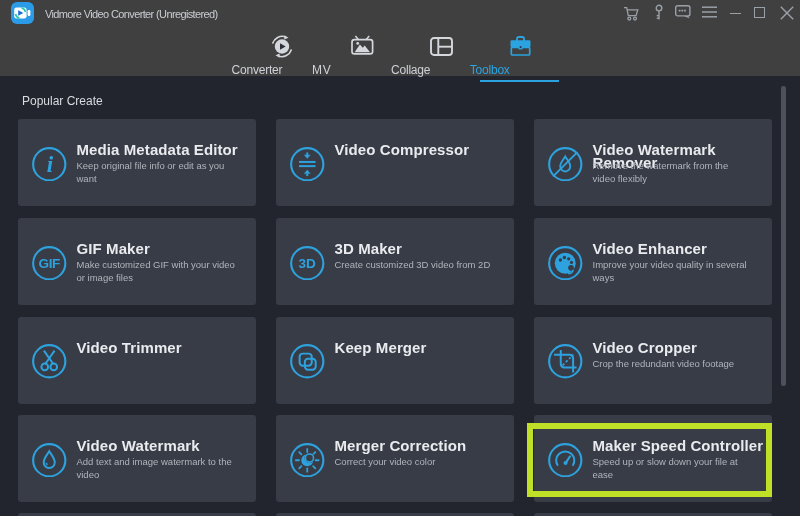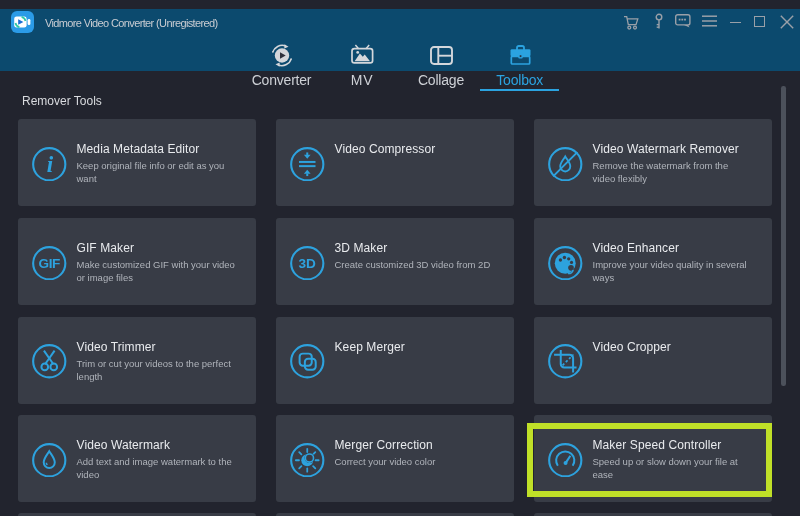--- a/index.html
+++ b/index.html
@@ -1,23 +1,23 @@
 <!DOCTYPE html>
 <html><head><meta charset="utf-8"><style>
 * {margin:0;padding:0;box-sizing:border-box}
 html,body {width:800px;height:516px;background:#22242e;font-family:"Liberation Sans",sans-serif;overflow:hidden}
 body {position:relative}
-#top {position:absolute;left:0;top:9px;width:800px;height:62px;background:#0c4a6e}
+#top {position:absolute;left:0;top:0;width:800px;height:76px;background:#404040}
 #wtitle {position:absolute;left:45px;top:7.9px;font-size:11px;letter-spacing:-0.63px;color:#c9ccd2}
-.tlab {position:absolute;top:62.9px;width:100px;text-align:center;font-size:14px;letter-spacing:-0.2px;color:#ced1d6}
+.tlab {position:absolute;top:62.9px;width:100px;font-size:12px;letter-spacing:-0.2px;color:#ced1d6}
 #uline {position:absolute;left:480.3px;top:79.8px;width:78.9px;height:2.2px;background:#2ba3e0}
 #heading {position:absolute;left:22px;top:93.8px;font-size:12px;color:#d9dbdf}
 .card {position:absolute;width:238px;height:86.5px;background:#383c46;border-radius:3px}
 .ic {position:absolute;left:14px;top:27.2px;width:34.5px;height:34.5px}
-.t {position:absolute;left:58.5px;top:23.4px;font-size:12px;font-weight:normal;letter-spacing:0.1px;color:#e9ebee;line-height:13px}
+.t {position:absolute;left:58.5px;top:23.4px;font-size:15px;font-weight:bold;letter-spacing:0.1px;color:#e9ebee;line-height:13px}
 .d {position:absolute;left:58.5px;top:39.9px;width:161px;font-size:9.5px;color:#b0b4bb;line-height:13px}
 #hl {position:absolute;left:527px;top:423.4px;width:244.8px;height:73.8px;border:6.6px solid #c0e028;z-index:5}
 #sbar {position:absolute;left:781px;top:86px;width:4.5px;height:300px;border-radius:2.2px;background:#4c515b}
 </style></head><body>
 <div id="top">
 <svg width="23" height="22" viewBox="0 0 23 22" style="position:absolute;left:10.5px;top:1.5px">
       <rect x="0" y="0" width="23" height="22" rx="6" fill="#2b9be7"></rect>
       <rect x="3.2" y="5.4" width="12.4" height="11.2" rx="2.4" fill="#fff"></rect>
       <rect x="16.6" y="7.9" width="2.8" height="6.2" rx="1.3" fill="#fff"></rect>
       <polygon points="7.2,8.3 12.4,11 7.2,13.7" fill="#1a6fd4"></polygon>
@@ -88,21 +88,21 @@
       <rect x="1.3" y="11.4" width="18.4" height="7.6" rx="1" stroke="#2ba3e0" stroke-width="1.7" fill="none"></rect>
       <rect x="8.3" y="8.7" width="4.4" height="4.9" rx="1" fill="#2ba3e0"></rect>
       <rect x="9.7" y="10.2" width="1.7" height="1.9" fill="#2e313c"></rect>
     </svg>
 <div class="tlab" style="left:231.5px">Converter</div>
 <div class="tlab" style="left:312px;letter-spacing:0.8px">MV</div>
 <div class="tlab" style="left:391px">Collage</div>
 <div class="tlab" style="left:469.7px;color:#2ba3e0">Toolbox</div>
 <div id="uline"></div>
 </div>
-<div id="heading">Remover Tools</div>
+<div id="heading">Popular Create</div>
 <div class="card" style="left:18px;top:119.4px">
     <div class="ic"><svg width="34.5" height="34.5" viewBox="0 0 33 33">
         <circle cx="16.5" cy="16.5" r="15.4" stroke="#2da2de" stroke-width="2" fill="none"></circle>
         <text x="17.2" y="24.3" text-anchor="middle" font-family="Liberation Serif" font-style="italic" font-weight="bold" font-size="22" fill="#2da2de">i</text>
       </svg></div>
     <div class="t">Media Metadata Editor</div>
     <div class="d">Keep original file info or edit as you want</div>
   </div>
 <div class="card" style="left:276px;top:119.4px">
     <div class="ic"><svg width="34.5" height="34.5" viewBox="0 0 33 33">
@@ -161,21 +161,20 @@
     <div class="ic"><svg width="34.5" height="34.5" viewBox="0 0 33 33">
         <circle cx="16.5" cy="16.5" r="15.4" stroke="#2da2de" stroke-width="2" fill="none"></circle>
         <g stroke="#2da2de" stroke-width="1.9" fill="none">
           <line x1="11.4" y1="6.4" x2="20.5" y2="19.4"></line>
           <line x1="21.6" y1="6.4" x2="12.5" y2="19.4"></line>
           <circle cx="12.2" cy="21.9" r="3.2"></circle>
           <circle cx="20.8" cy="21.9" r="3.2"></circle>
         </g>
       </svg></div>
     <div class="t">Video Trimmer</div>
-    <div class="d">Trim or cut your videos to the perfect length</div>
   </div>
 <div class="card" style="left:276px;top:317.2px">
     <div class="ic"><svg width="34.5" height="34.5" viewBox="0 0 33 33">
         <circle cx="16.5" cy="16.5" r="15.4" stroke="#2da2de" stroke-width="2" fill="none"></circle>
         <g stroke="#2da2de" stroke-width="1.9" fill="none">
           <rect x="9.2" y="9.2" width="11.6" height="11.6" rx="3"></rect>
           <rect x="14.2" y="14.2" width="10.4" height="10.4" rx="3"></rect>
         </g>
       </svg></div>
     <div class="t">Keep Merger</div>
@@ -184,20 +183,21 @@
     <div class="ic"><svg width="34.5" height="34.5" viewBox="0 0 33 33">
         <circle cx="16.5" cy="16.5" r="15.4" stroke="#2da2de" stroke-width="2" fill="none"></circle>
         <g stroke="#2da2de" stroke-width="1.9" fill="none">
           <path d="M12.2 5.8 V19.2 a3.3 3.3 0 0 0 3.3 3.3 H27.3"></path>
           <path d="M5.8 10.3 H20.7 a3.3 3.3 0 0 1 3.3 3.3 V27.3"></path>
           <line x1="13.9" y1="20.5" x2="21.6" y2="12.8" stroke-width="1.6" stroke-dasharray="2.4,2"></line>
         </g>
         <polygon points="24.6,9.9 20.9,10.6 23.9,13.6" fill="#2da2de"></polygon>
       </svg></div>
     <div class="t">Video Cropper</div>
+    <div class="d">Crop the redundant video footage</div>
   </div>
 <div class="card" style="left:18px;top:415.4px">
     <div class="ic"><svg width="34.5" height="34.5" viewBox="0 0 33 33">
         <circle cx="16.5" cy="16.5" r="15.4" stroke="#2da2de" stroke-width="2" fill="none"></circle>
         <path d="M16.5 7.8 C13.9 12 11.2 14.9 11.2 18.4 a5.3 5.6 0 0 0 10.6 0 C21.8 14.9 19.1 12 16.5 7.8 Z" stroke="#2da2de" stroke-width="1.9" fill="none"></path>
         <path d="M13.7 18.8 a3 3 0 0 0 1 2.2" stroke="#2da2de" stroke-width="1.5" fill="none"></path>
       </svg></div>
     <div class="t">Video Watermark</div>
     <div class="d">Add text and image watermark to the video</div>
   </div>

